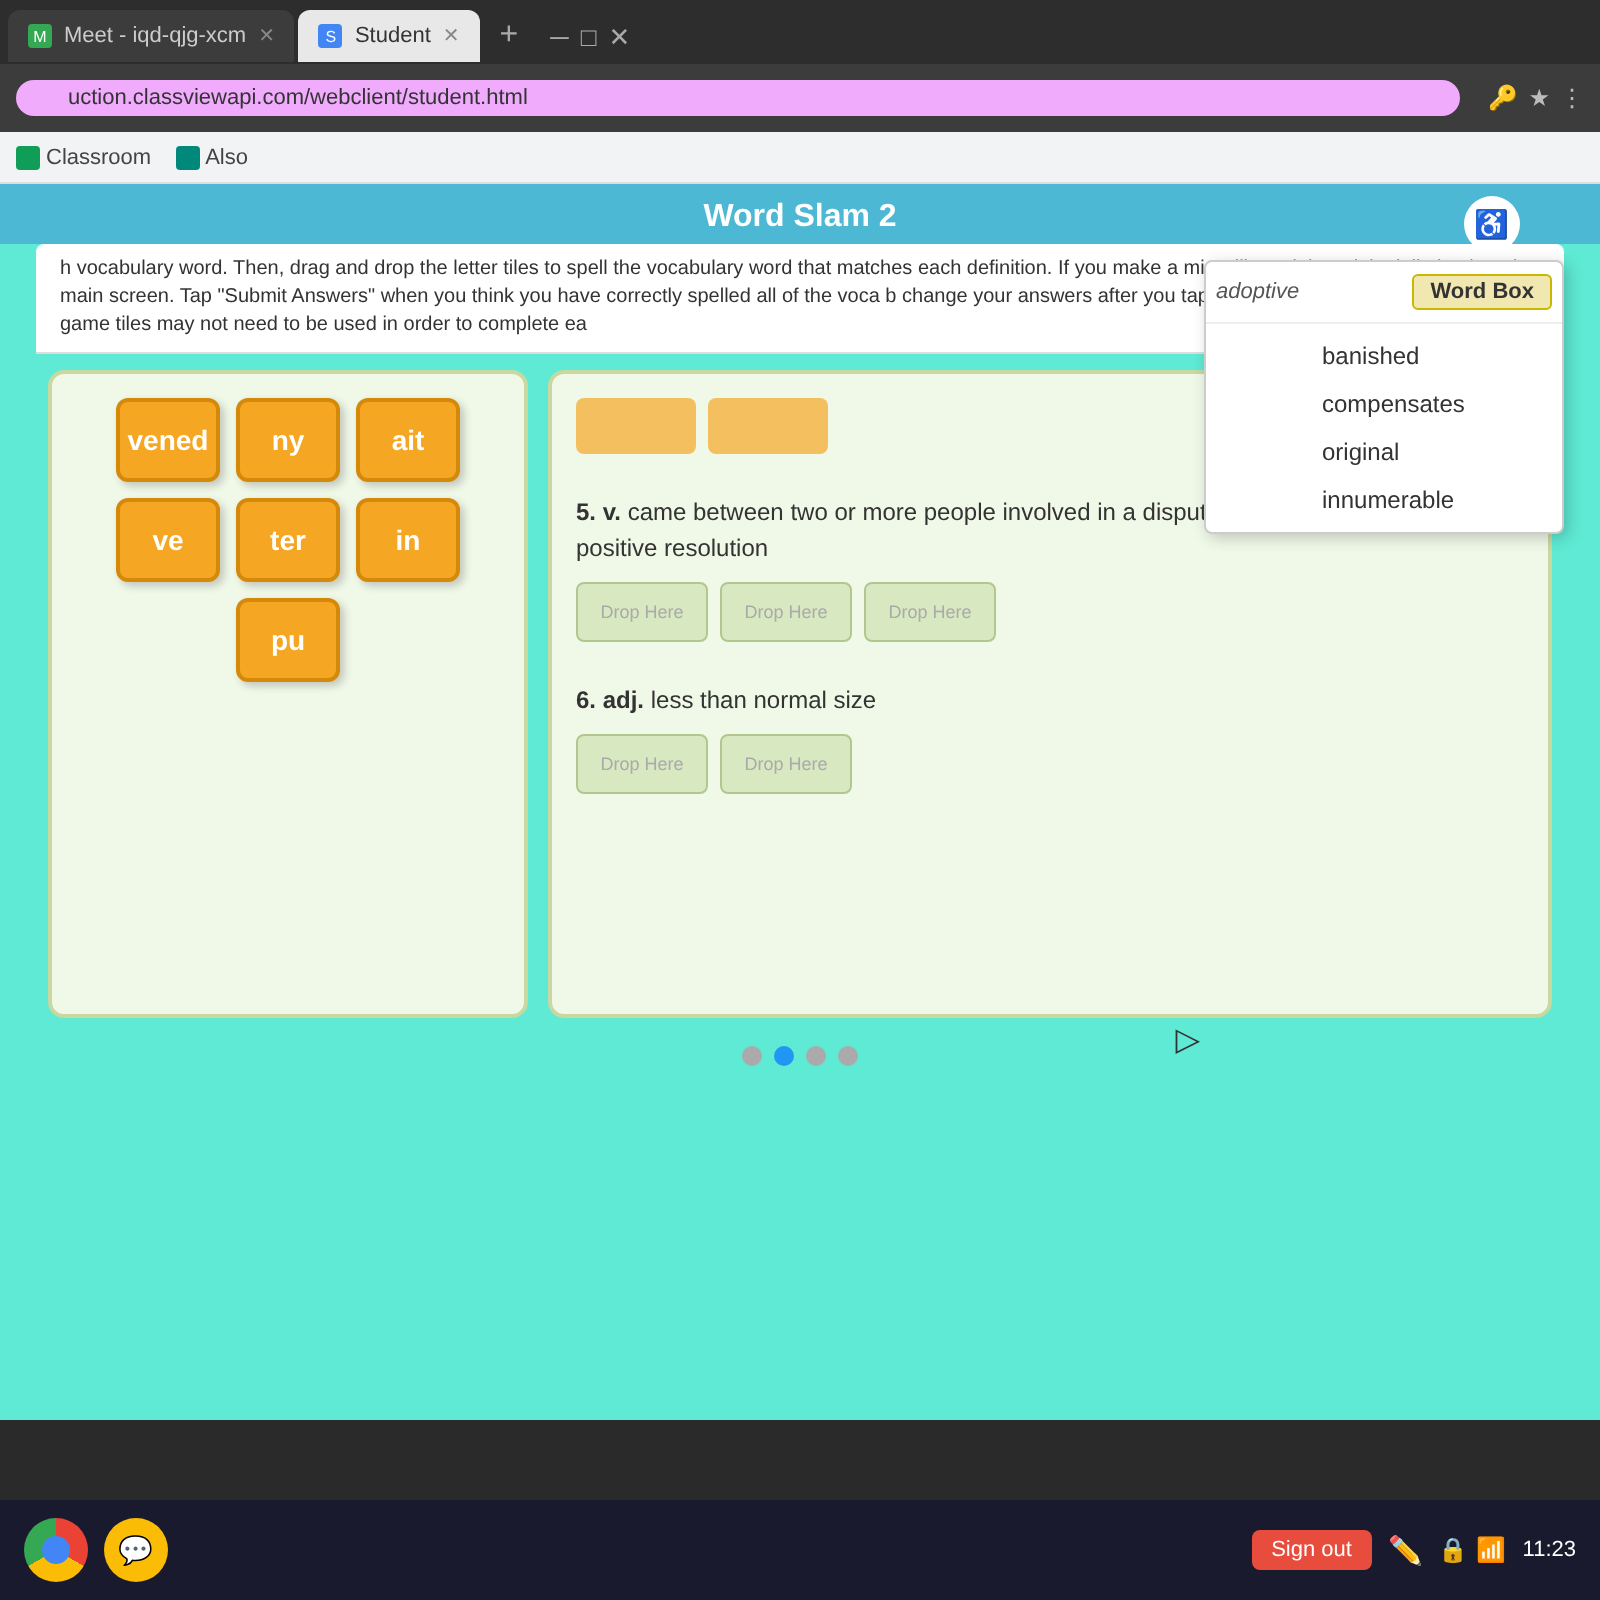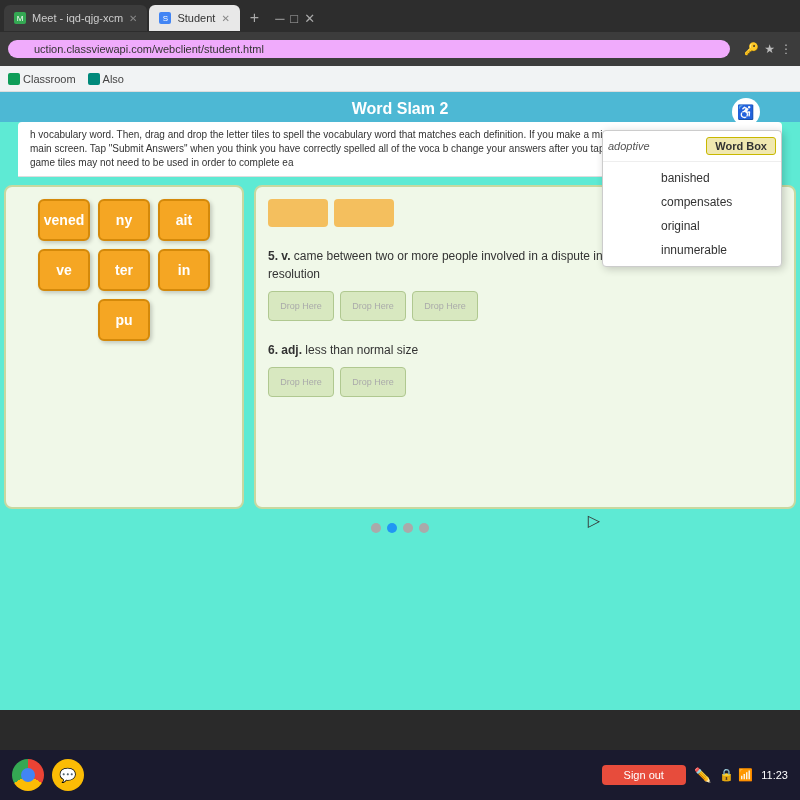--- a/index.html
+++ b/index.html
@@ -357,21 +357,21 @@
       margin-left: auto;
       display: flex;
       align-items: center;
       gap: 8px;
     }
     .sign-out-btn {
       background: #e74c3c;
       color: #fff;
       border: none;
       border-radius: 4px;
-      padding: 4px 22px;
+      padding: 4px 10px;
       font-size: 11px;
       cursor: pointer;
     }
     .taskbar-time {
       color: #fff;
       font-size: 11px;
     }
     .taskbar-icons {
       display: flex;
       gap: 4px;
@@ -451,21 +451,21 @@
         <div class="word-box-item">
           <span>original</span>
         </div>
         <div class="word-box-item">
           <span>innumerable</span>
         </div>
       </div>
     </div>
   </div>
 
-  <div style="display:flex; gap:10px; padding: 8px 4px; height: 340px;">
+  <div style="display:flex; gap:10px; padding: 8px 24px; height: 340px;">
 
     <div class="left-panel">
       <div class="tiles-grid">
 
         <div class="tile-row">
           <div class="letter-tile">
             <span>vened</span>
           </div>
           <div class="letter-tile">
             <span>ny</span>

